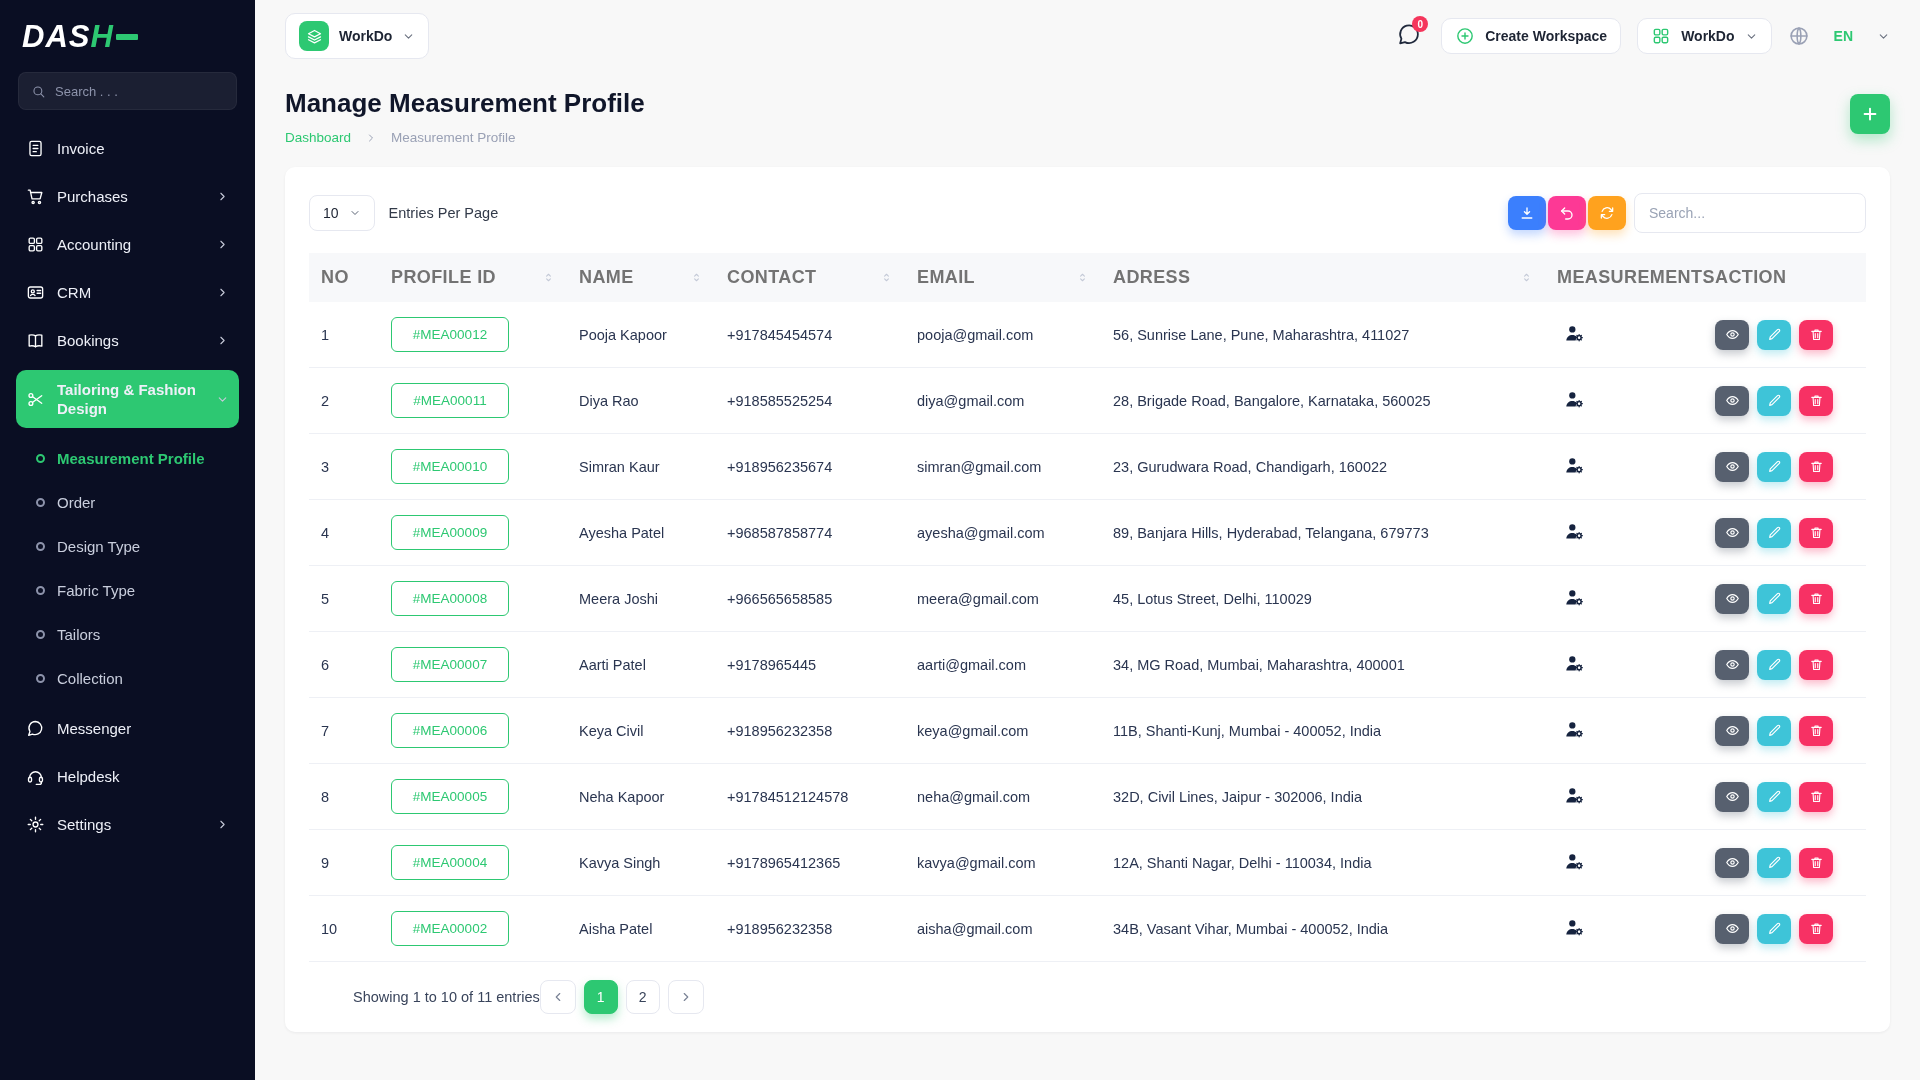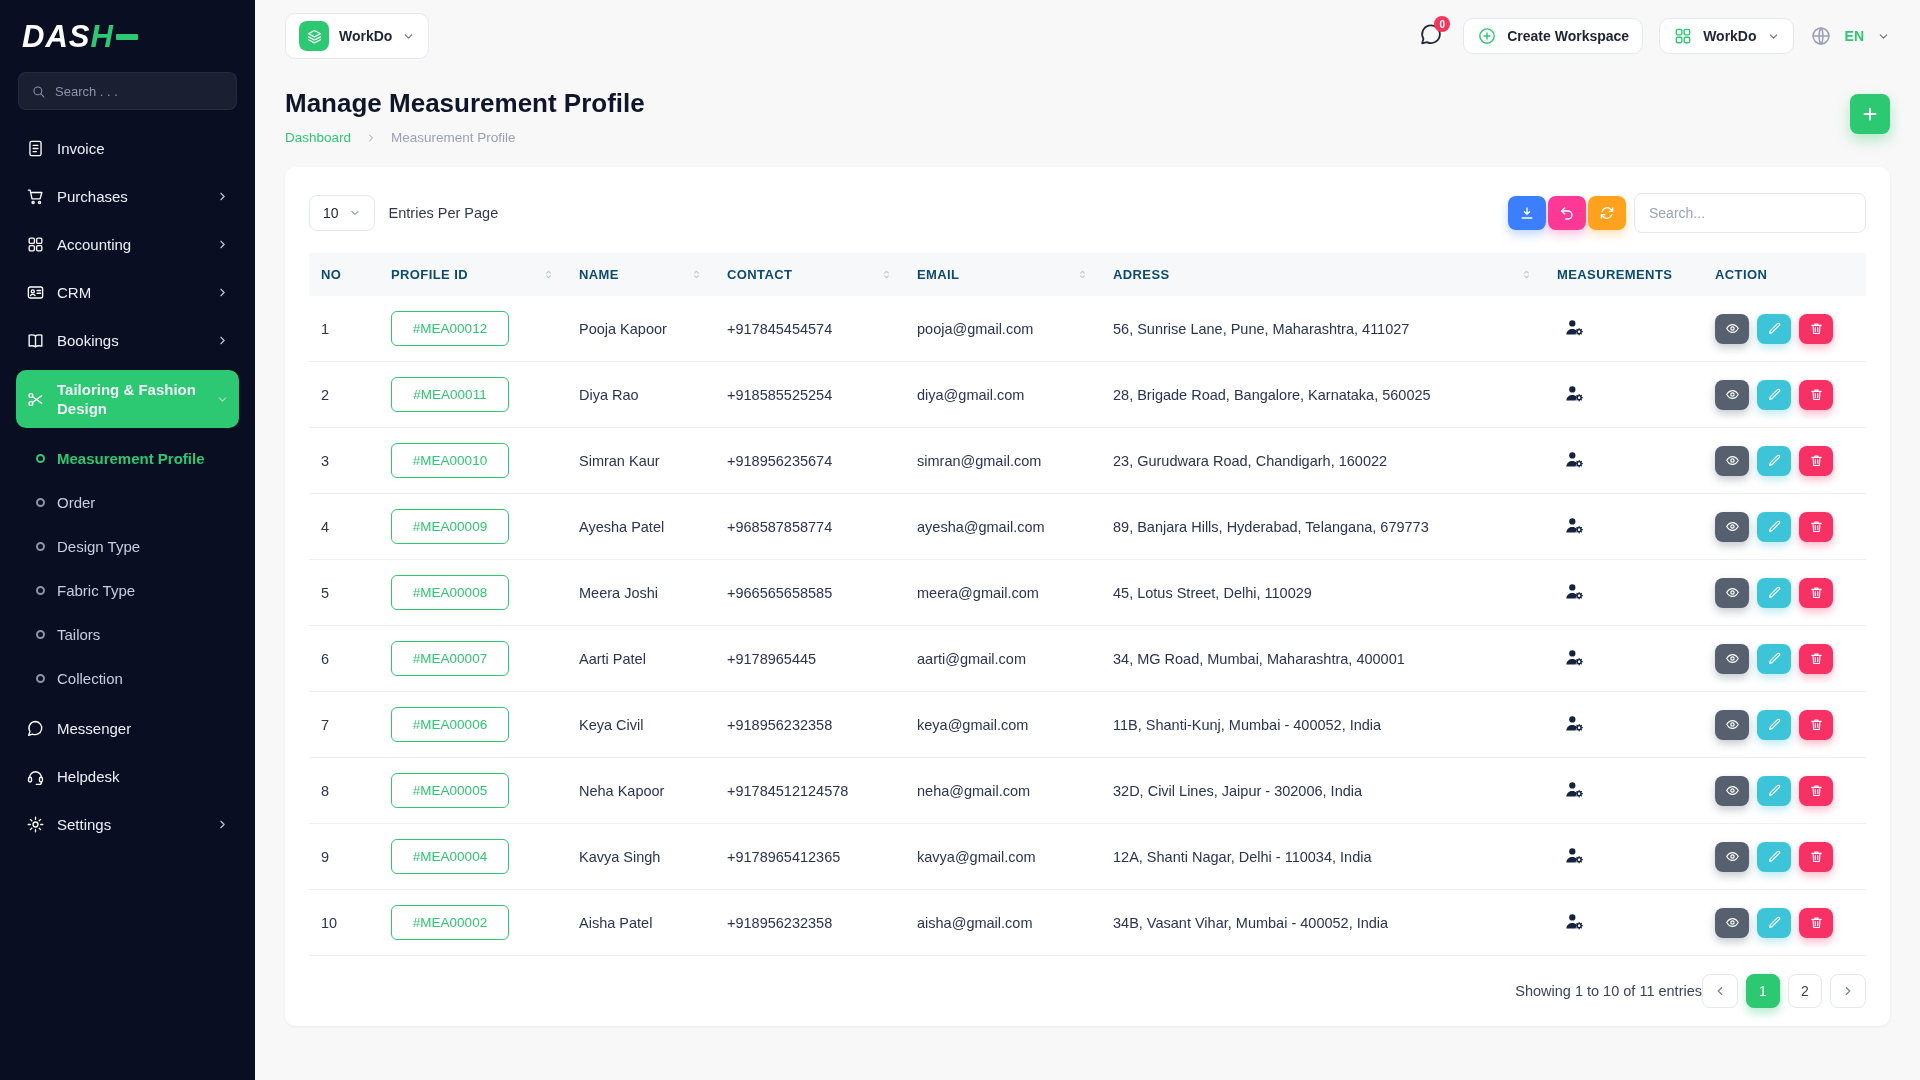--- a/index.html
+++ b/index.html
@@ -41,21 +41,21 @@
   .ws-icon{width:30px;height:30px;border-radius:8px;background:var(--accent-green);color:#fff;display:flex;align-items:center;justify-content:center;flex:none;}
   .ws-icon .icon{width:17px;height:17px;}
   .icon{display:inline-flex;align-items:center;justify-content:center;width:18px;height:18px;flex:none;}
   .icon svg{width:100%;height:100%;display:block;}
   .chev-sm{width:13px;height:13px;color:#6b7280;}
   .green-ic{width:20px;height:20px;color:var(--accent-green);}
   .topbar-right{display:flex;align-items:center;gap:16px;}
   .icon-btn{position:relative;background:transparent;border:0;cursor:pointer;width:34px;height:34px;padding:3px;}
   .icon-btn .bubble{width:25px;height:25px;color:#20293c;}
   .badge{position:absolute;top:-3px;right:-3px;min-width:16px;height:16px;border-radius:8px;background:var(--badge-red);color:#fff;font-size:10px;font-weight:700;display:flex;align-items:center;justify-content:center;padding:0 4px;}
-  .lang-btn{display:inline-flex;align-items:center;gap:13px;background:transparent;border:0;cursor:pointer;}
+  .lang-btn{display:inline-flex;align-items:center;gap:24px;background:transparent;border:0;cursor:pointer;}
   .globe{width:22px;height:22px;color:#9aa1b5;}
   .lang-label{color:var(--accent-green);font-weight:700;font-size:14px;}
 
   
   .content{flex:1;padding:16px 30px 0;overflow:hidden;}
   .page-head{display:flex;justify-content:space-between;align-items:flex-start;}
   .page-title{font-size:26px;font-weight:700;color:#10162a;}
   .breadcrumb{display:flex;align-items:center;gap:14px;margin-top:11px;font-size:13.5px;}
   .crumb-link{color:var(--accent-green);cursor:pointer;}
   .crumb-sep{width:12px;height:12px;color:#9aa1b5;}
@@ -73,33 +73,33 @@
   .tool-btn{width:38px;height:34px;border:0;border-radius:8px;color:#fff;display:flex;align-items:center;justify-content:center;cursor:pointer;}
   .tool-btn .icon{width:16px;height:16px;}
   .tool-btn.blue{background:var(--download-blue);box-shadow:0 5px 10px rgba(59,127,253,.3);}
   .tool-btn.pink{background:var(--undo-pink);box-shadow:0 5px 10px rgba(253,57,149,.3);}
   .tool-btn.orange{background:var(--refresh-orange);box-shadow:0 5px 10px rgba(255,162,30,.3);}
   .search-input{width:232px;height:40px;border:1px solid #e6e8f0;border-radius:8px;padding:0 14px;font-size:14px;color:#1d2433;outline:0;margin-left:6px;background:#fff;}
   .search-input::placeholder{color:#9aa3b5;}
 
   
   table.data{width:100%;border-collapse:collapse;table-layout:fixed;}
-  .data thead th{background:#f7f8fa;font-size:13px;font-weight:700;letter-spacing:.4px;color:#0c4a6e;text-transform:uppercase;text-align:left;padding:14px 12px;}
+  .data thead th{background:#f7f8fa;font-size:18px;font-weight:700;letter-spacing:.4px;color:#737373;text-transform:uppercase;text-align:left;padding:14px 12px;}
   .th-wrap{display:flex;align-items:center;justify-content:space-between;gap:6px;}
   .sort-ico{width:13px;height:13px;color:#c3c9d6;}
   .data tbody td{padding:15px 12px;font-size:14.5px;color:#2a3550;border-bottom:1px solid #eef0f5;overflow:hidden;white-space:nowrap;text-overflow:ellipsis;}
   .pid-pill{display:inline-block;min-width:118px;text-align:center;padding:9px 10px;border:1px solid var(--accent-green);color:var(--accent-green);border-radius:6px;font-size:13.5px;background:#fff;}
   .meas-btn{background:transparent;border:0;cursor:pointer;color:var(--measurements-dark);width:26px;height:24px;padding:0;margin-left:4px;}
   .meas-btn .icon{width:23px;height:21px;}
   .actions{display:flex;gap:8px;}
   .act-btn{width:34px;height:30px;border:0;border-radius:8px;color:#fff;display:flex;align-items:center;justify-content:center;cursor:pointer;flex:none;}
   .act-btn .icon{width:15px;height:15px;}
 
   
-  .card-footer{display:flex;align-items:center;justify-content:flex-end;margin-top:18px;margin-left:44px;}
+  .card-footer{display:flex;align-items:center;justify-content:flex-start;margin-top:18px;margin-left:44px;}
   .showing{font-size:14.5px;color:#39445b;}
   .pagination{display:flex;gap:8px;align-items:center;}
   .page-btn{min-width:34px;height:34px;border-radius:8px;border:1px solid #e6e8f0;background:#fff;color:#39445b;font-size:14px;display:flex;align-items:center;justify-content:center;cursor:pointer;padding:0 10px;}
   .page-btn .icon{width:14px;height:14px;color:#7a8396;}
   .page-btn.active{background:var(--accent-green);border-color:var(--accent-green);color:#fff;box-shadow:0 5px 10px rgba(45,200,114,.35);}
 </style>
 </head>
 <body>
 
 <div class="app">

